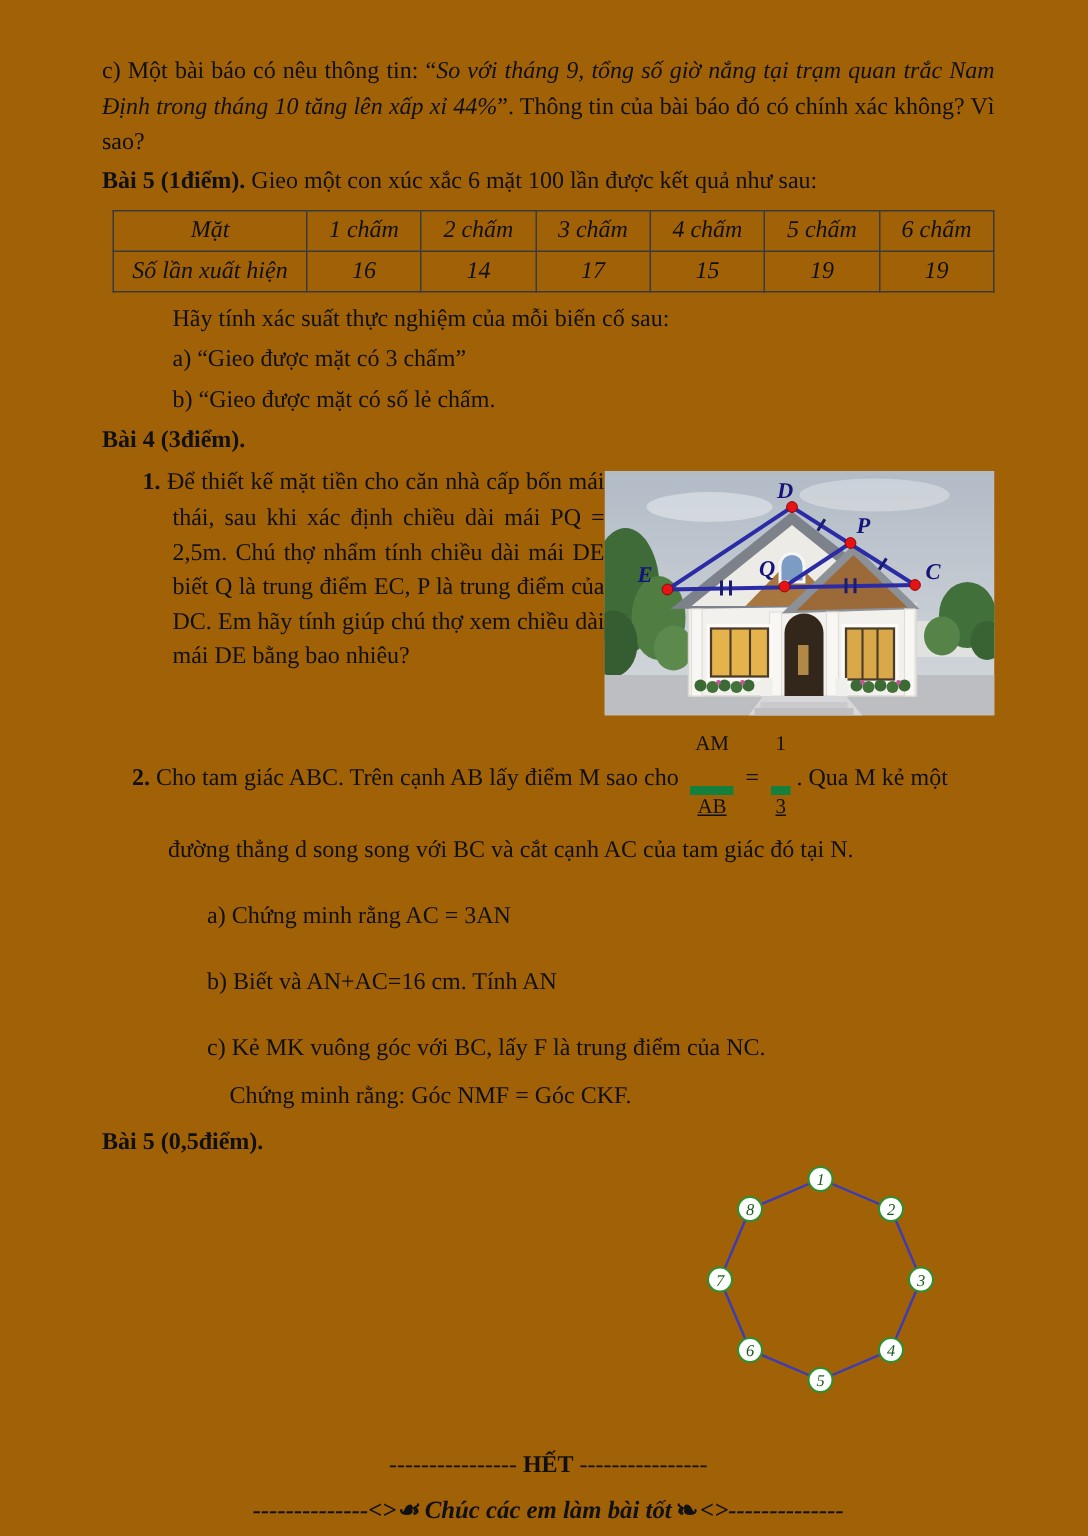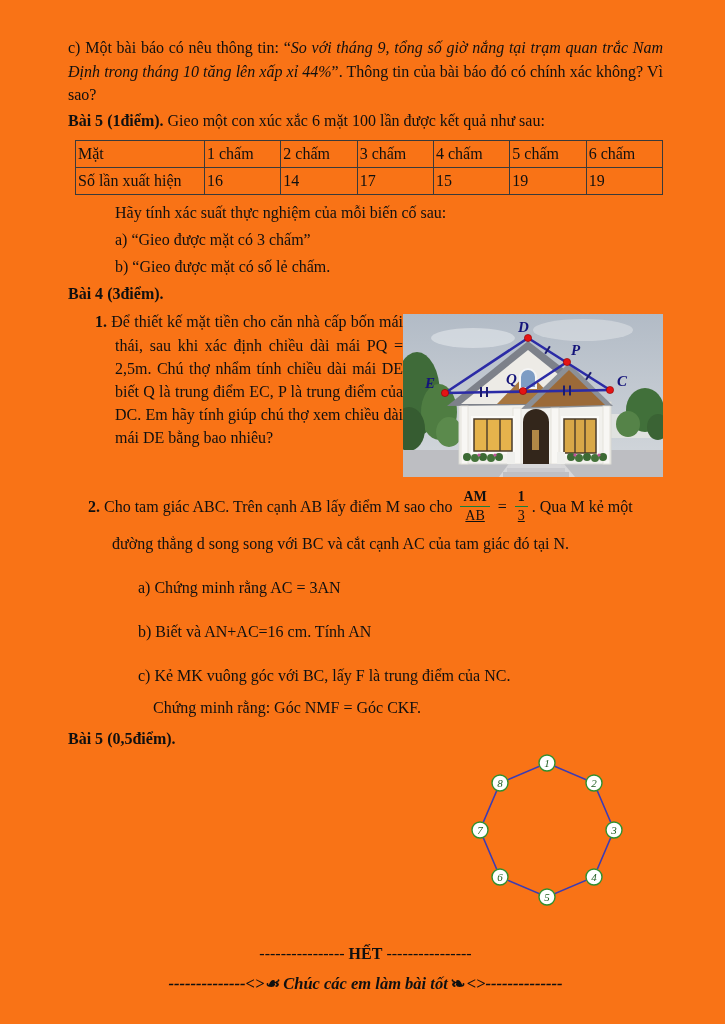--- a/index.html
+++ b/index.html
@@ -1,55 +1,55 @@
 <!DOCTYPE html>
 <html><head>
 <meta charset="utf-8">
 <style>
   html,body{margin:0;padding:0;background:#fff;}
   .page{
     width:725px;height:1024px;box-sizing:border-box;position:relative;
-    background:#f97316;color:#101010;
+    background:#a16207;color:#101010;
     font-family:"Liberation Serif","DejaVu Serif",serif;
     font-size:16px;line-height:1.45;overflow:hidden;
     padding:36px 62px 0 68px;
   }
   .just{text-align:justify;}
   .b{font-weight:bold;}
   .i{font-style:italic;}
   .bi{font-weight:bold;}
   .para-c{line-height:1.47;}
   .heading{margin-top:2px;}
   table.dice{
     border-collapse:collapse;margin:8px 0 0 7px;
     font-size:16px;
   }
   table.dice td{
-    border:1px solid #3a3a3a;height:26px;padding:0 2px;
+    border:1px solid #3a3a3a;text-align:center;height:26px;padding:0 2px;font-style:italic;
   }
   td.c0{width:131px;}
   td.cn{width:74px;}
   .prompt{margin:6px 0 0 47px;}
   .li{margin:4px 0 0 47px;}
   .sec1{display:flex;margin-top:5px;}
   .sec1-text{
     width:305px;margin-left:27px;text-align:justify;line-height:1.45;
     padding-left:20px;text-indent:-20px;
   }
   .figure-house{width:260px;height:163px;margin-left:auto;margin-top:4px;flex:none;}
   .sec2{margin-top:14px;}
   .p2-first{margin-left:20px;}
   .p2-line2{margin-left:44px;margin-top:6px;}
   .p2-item{margin-left:70px;margin-top:21px;font-family:Liberation Serif, serif;}
   .p2-c2{margin-left:85px;margin-top:8px;}
   .frac{
     display:inline-block;vertical-align:middle;text-align:center;
     font-size:14px;line-height:1.12;margin:0 4px;position:relative;top:-2px;
   }
-  .frac .num{display:block;border-bottom:1px solid #15803d;padding:0 3px 1px;font-weight:bold;}
+  .frac .num{display:block;border-bottom:6px solid #15803d;padding:0 3px 19px;}
   .frac .den{display:block;padding:1px 3px 0;text-decoration:underline;}
   .h5{margin-top:8px;}
   .sec5{display:flex;margin-top:4px;}
   .sec5-text{
     width:390px;margin-left:-3px;text-align:justify;line-height:1.5;
     text-indent:10px;
   }
   .figure-octagon{width:220px;height:190px;margin-left:auto;margin-top:-20px;flex:none;}
   .footer-het{text-align:center;margin-top:18px;}
   .footer-wish{text-align:center;margin-top:7px;font-weight:bold;font-style:italic;font-size:16.5px;}

